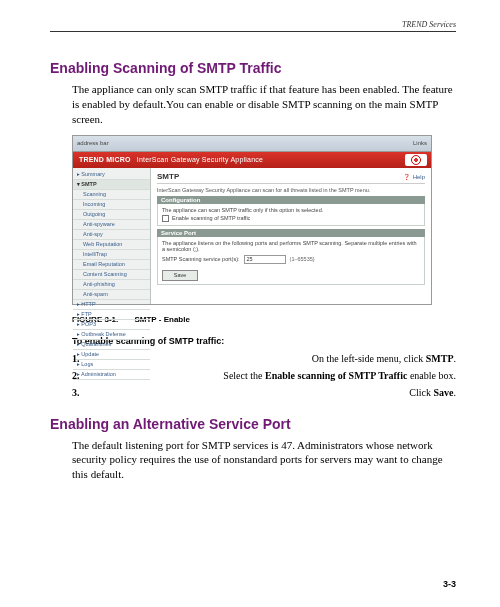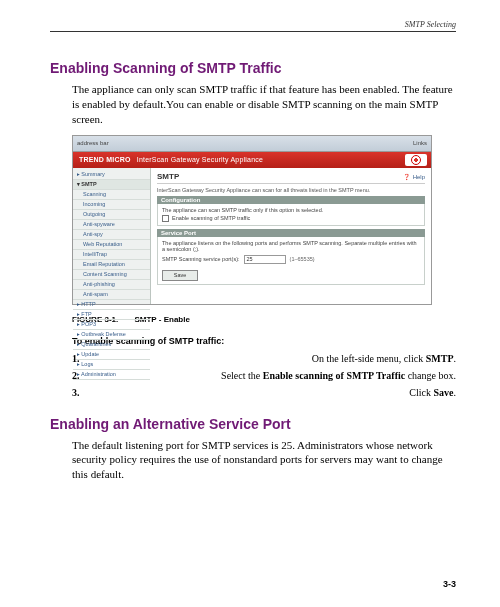--- a/index.html
+++ b/index.html
@@ -202,21 +202,21 @@
       bottom: 18px;
       right: 44px;
       font-family: Arial, sans-serif;
       font-weight: bold;
       font-size: 9px;
     }
   </style>
 </head>
 <body>
 
-<div class="header-right">SMTP Selecting</div>
+<div class="header-right">TREND Services</div>
 <hr class="hr-top">
 
 <h2 class="section-title">Enabling Scanning of SMTP Traffic</h2>
 <p class="body-para">The appliance can only scan SMTP traffic if that feature has been enabled. The feature is enabled by default.You can enable or disable SMTP scanning on the main SMTP screen.</p>
 
 <div class="screenshot-wrap">
   <div class="screenshot">
     <div class="shot-topbar">
       <span>address bar</span>
       <span>Links</span>
@@ -290,23 +290,23 @@
   <span class="fdesc">SMTP - Enable</span>
 </div>
 
 <div class="subhead">To enable scanning of SMTP traffic:</div>
 
 <ol class="steps">
   <li>
     <span>On the left-side menu, click </span><b>SMTP</b><span>.</span>
   </li>
   <li>
-    <span>Select the </span><b>Enable scanning of SMTP Traffic</b><span> change box.</span>
+    <span>Select the </span><b>Enable scanning of SMTP Traffic</b><span> enable box.</span>
   </li>
   <li>
     <span>Click </span><b>Save</b><span>.</span>
   </li>
 </ol>
 
 <h2 class="section-title" style="margin-top:16px">Enabling an Alternative Service Port</h2>
-<p class="body-para">The default listening port for SMTP services is 25. Administrators whose network security policy requires the use of nonstandard ports for servers may want to change this default.</p>
+<p class="body-para">The default listening port for SMTP services is 47. Administrators whose network security policy requires the use of nonstandard ports for servers may want to change this default.</p>
 
 <div class="page-num">3-3</div>
 
 </body></html>

